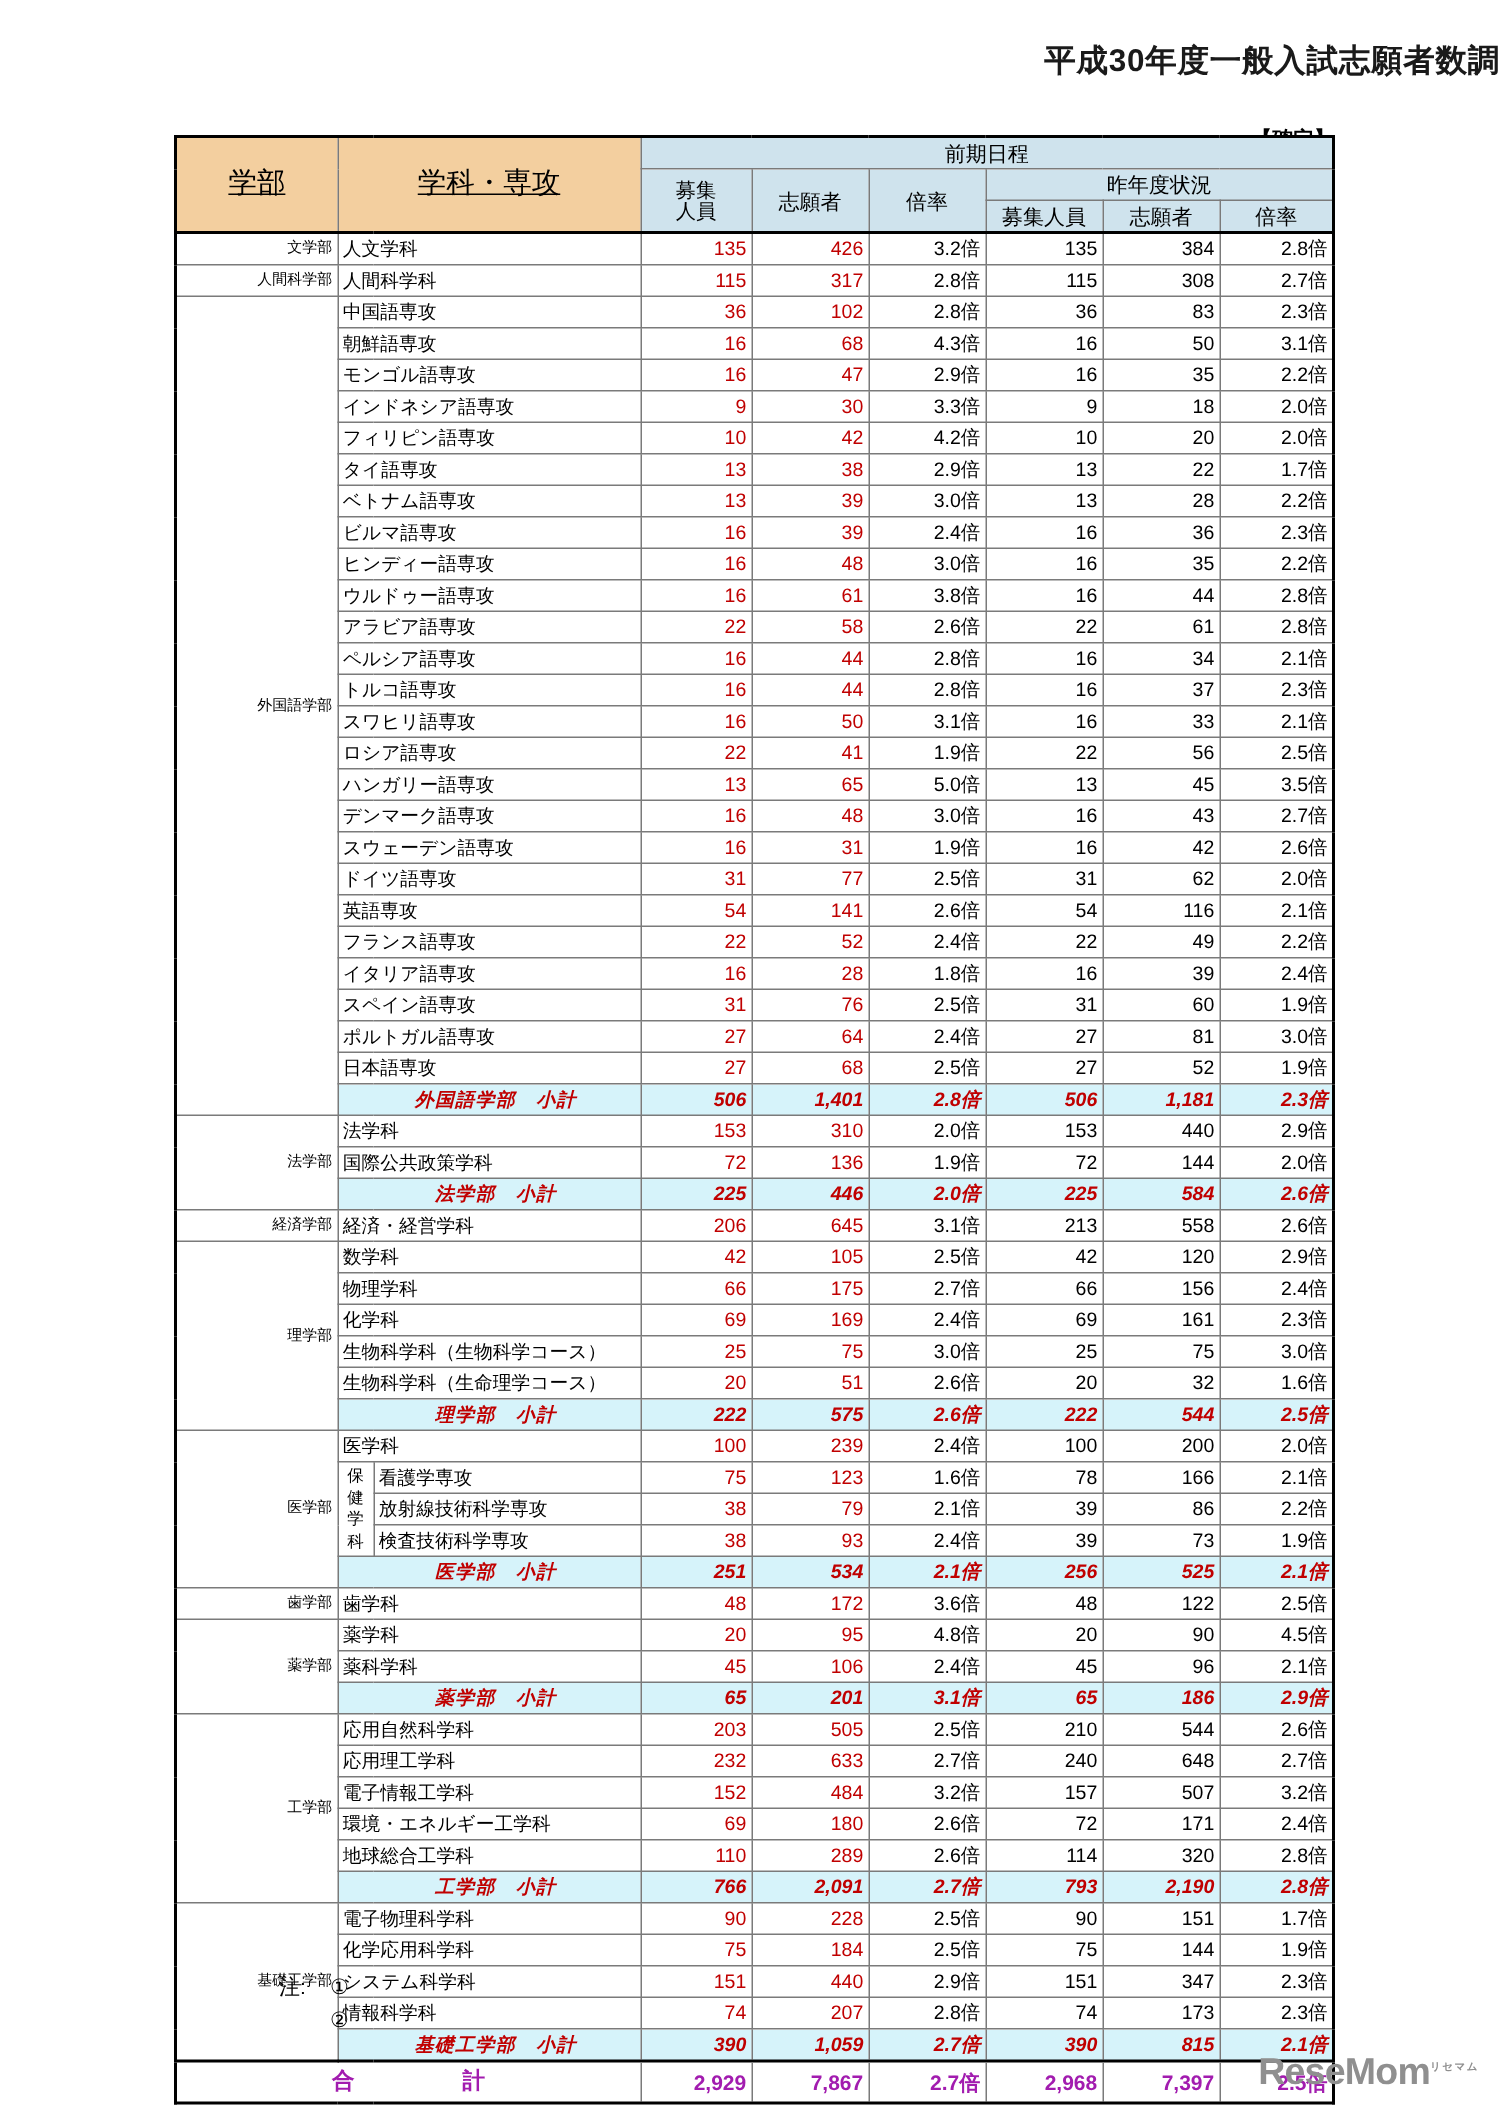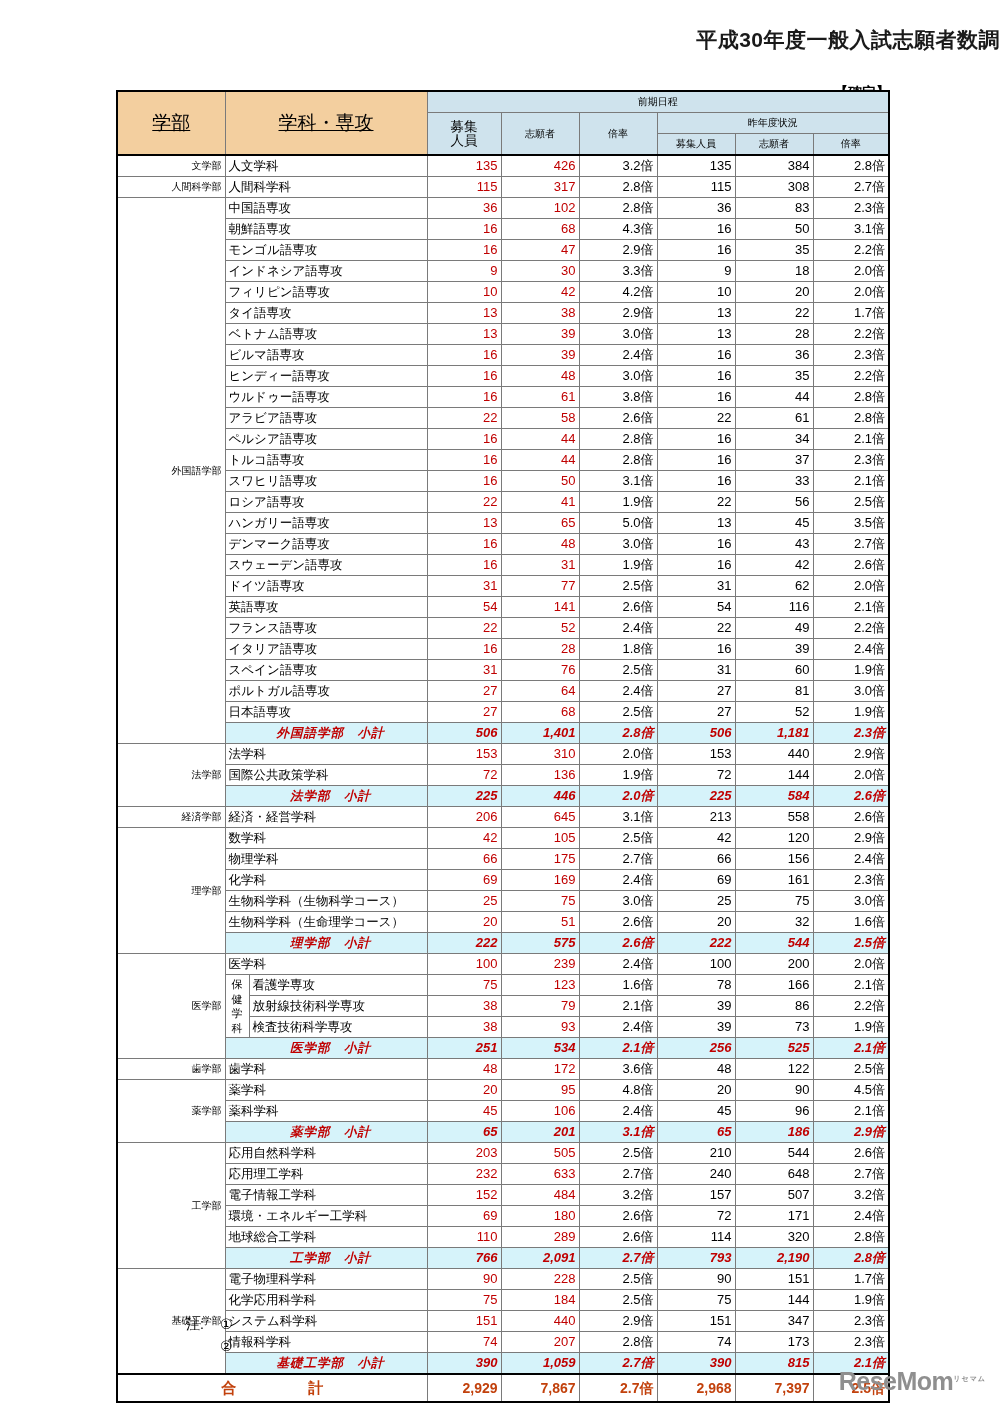--- a/index.html
+++ b/index.html
@@ -61,21 +61,21 @@
   .hdr-tan {
     background: #f3cf9f;
     text-align: center;
     font-size: 19px;
     vertical-align: middle;
     text-decoration: underline;
   }
   .hdr-blue {
     background: #cfe3ed;
     text-align: center;
-    font-size: 10px;
+    font-size: 14px;
     vertical-align: middle;
   }
   .hdr-blue.two-line {
     line-height: 14px;
     font-size: 13.5px;
     padding: 0;
   }
   .hdr-blue.two-line span { display: block; }
 
   .fac { text-align: right; vertical-align: middle; font-size: 10px; }
@@ -90,21 +90,21 @@
     font-style: italic;
     font-weight: bold;
     padding-left: 12px;
   }
   tr.subtotal td.sublabel {
     text-align: center;
     letter-spacing: 1px;
   }
   tr.grand td {
     background: #ffffff;
-    color: #c2410c;
+    color: #a21caf;
     font-weight: bold;
     height: 26px;
     line-height: 26px;
     font-size: 14px;
   }
   tr.grand td.grandlabel {
     text-align: center;
     letter-spacing: 14px;
     text-indent: 14px;
     font-size: 15px;

